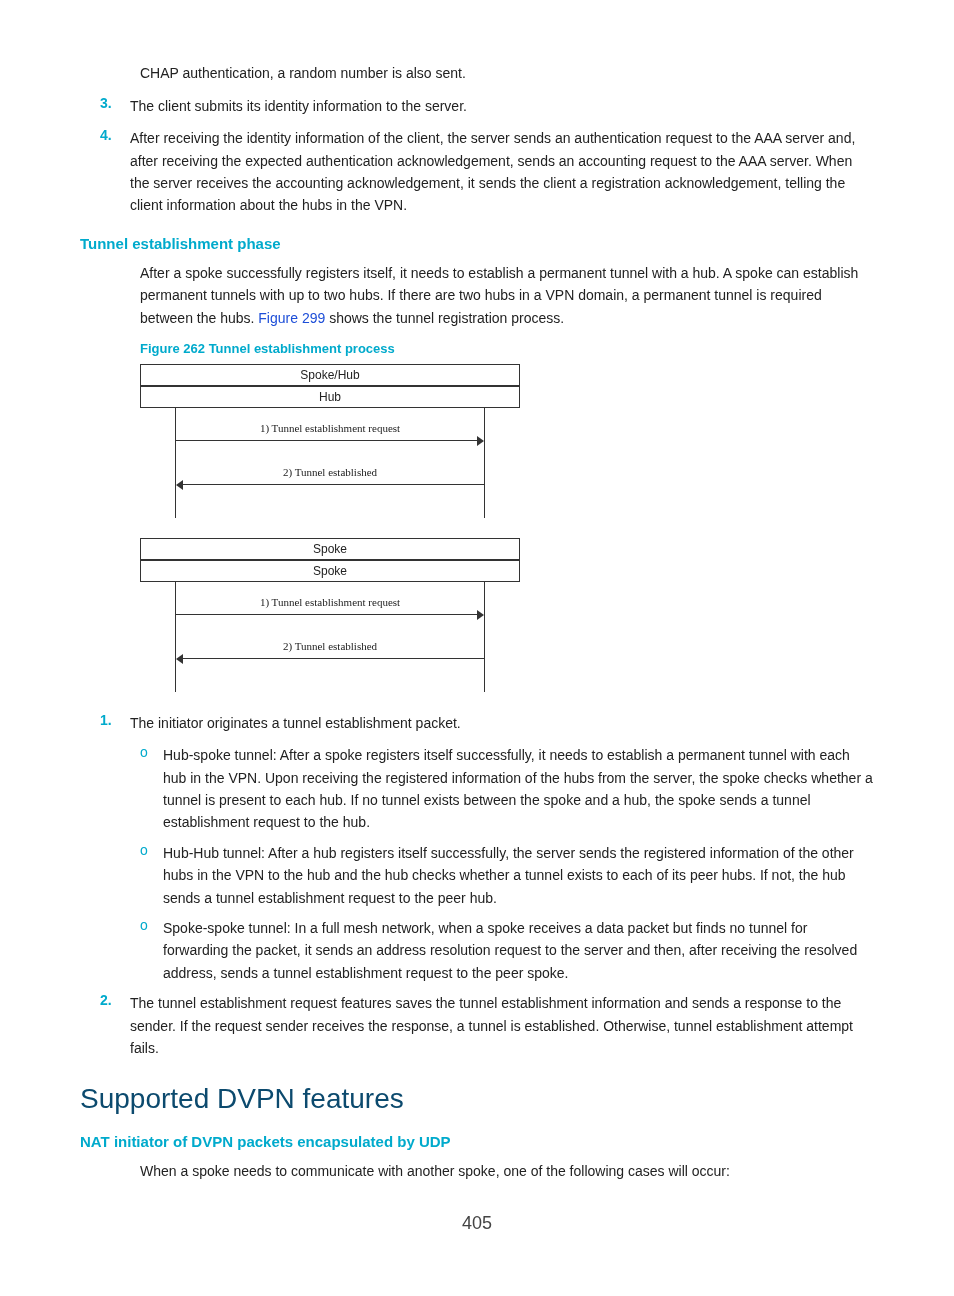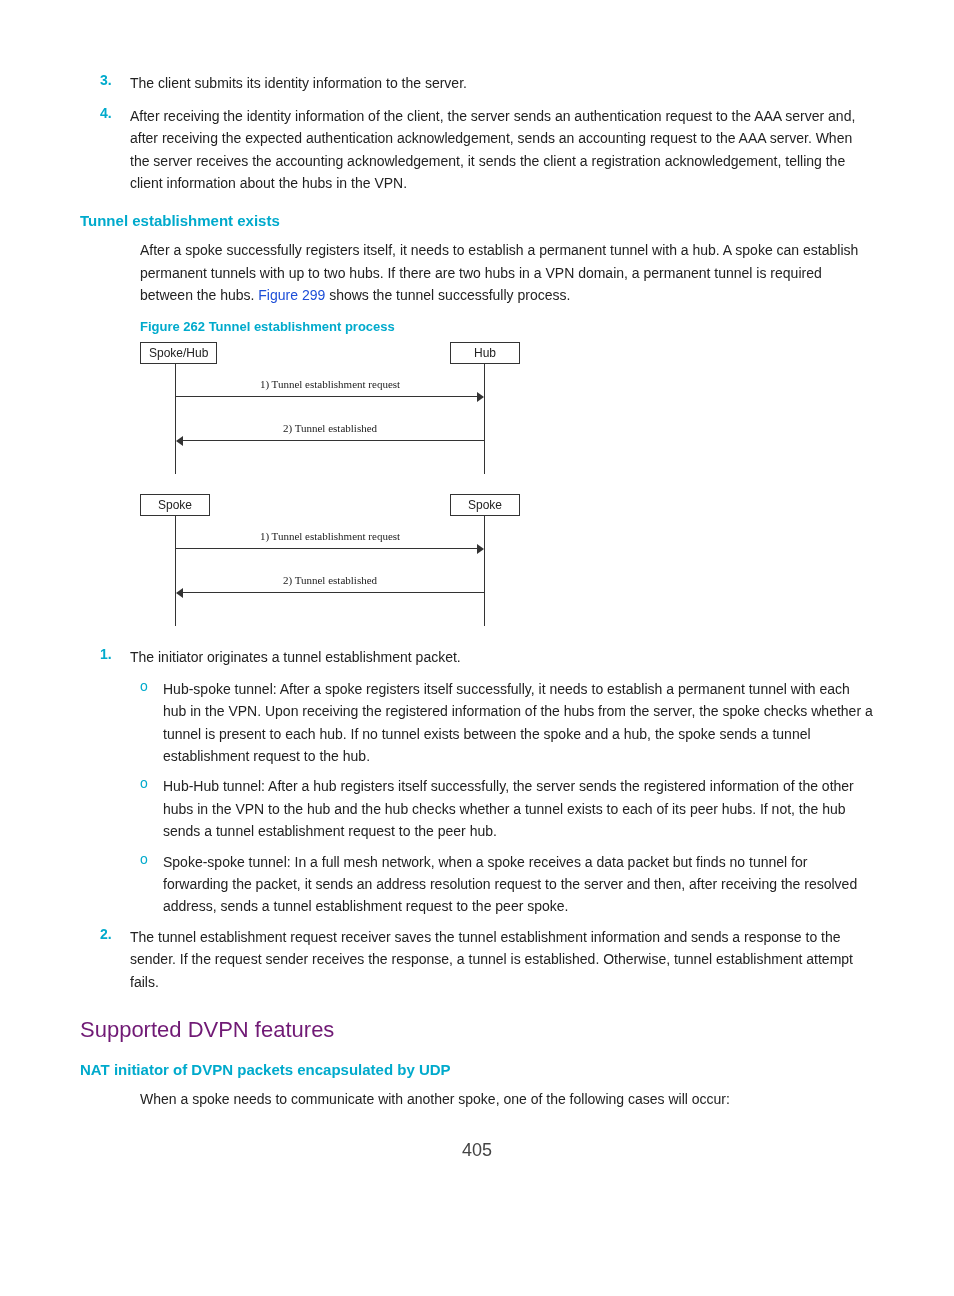--- a/index.html
+++ b/index.html
@@ -51,20 +51,21 @@
     }
     .seq-diagram {
       width: 380px;
       position: relative;
       font-size: 13px;
     }
     .seq-header {
       display: flex;
       justify-content: space-between;
       margin-bottom: 0;
+      flex-direction: column;
     }
     .seq-entity {
       border: 1px solid #333;
       background: #fff;
       padding: 3px 8px;
       font-size: 12px;
       white-space: nowrap;
       min-width: 70px;
       text-align: center;
     }
@@ -83,59 +84,60 @@
       margin-left: 60px;
       margin-right: 8px;
       font-size: 14px;
       min-width: 15px;
     }
     .sub-content {
       flex: 1;
       line-height: 1.6;
     }
     .main-heading {
-      color: #701a75;
-      font-size: 22px;
+      color: #0c4a6e;
+      font-size: 28px;
       font-weight: normal;
       margin: 24px 0 16px 0;
       border-bottom: none;
     }
     .page-number {
       text-align: center;
       margin-top: 30px;
       font-size: 18px;
       color: #444;
     }
     .link { color: #1d4ed8; }
     .blue-num { color: #00aacc; font-weight: bold; }
   </style>
 </head>
 <body>
 
 <div class="page">
 
   <div class="indent-text">
     <br>
+    <span>CHAP authentication, a random number is also sent.</span>
   </div>
 
   <div class="numbered-item">
     <span class="num blue-num">3.</span>
     <span class="content">The client submits its identity information to the server.</span>
   </div>
   <div class="numbered-item">
     <span class="num blue-num">4.</span>
     <span class="content">After receiving the identity information of the client, the server sends an authentication request to the AAA server and, after receiving the expected authentication acknowledgement, sends an accounting request to the AAA server. When the server receives the accounting acknowledgement, it sends the client a registration acknowledgement, telling the client information about the hubs in the VPN.</span>
   </div>
 
-  <div class="section-heading">Tunnel establishment exists</div>
+  <div class="section-heading">Tunnel establishment phase</div>
 
   <div class="indent-text">
     <span>After a spoke successfully registers itself, it needs to establish a permanent tunnel with a hub. A spoke can establish permanent tunnels with up to two hubs. If there are two hubs in a VPN domain, a permanent tunnel is required between the hubs.</span>
     <span class="link">Figure 299</span>
-    <span>shows the tunnel successfully process.</span>
+    <span>shows the tunnel registration process.</span>
   </div>
 
   <div class="figure-heading">Figure 262 Tunnel establishment process</div>
 
   <div class="diagram-container">
     <div class="seq-diagram">
       <div class="seq-header">
         <div class="seq-entity">Spoke/Hub</div>
         <div class="seq-entity">Hub</div>
       </div>
@@ -197,21 +199,21 @@
     <span class="sub-bullet">o</span>
     <span class="sub-content">Hub-Hub tunnel: After a hub registers itself successfully, the server sends the registered information of the other hubs in the VPN to the hub and the hub checks whether a tunnel exists to each of its peer hubs. If not, the hub sends a tunnel establishment request to the peer hub.</span>
   </div>
   <div class="sub-item">
     <span class="sub-bullet">o</span>
     <span class="sub-content">Spoke-spoke tunnel: In a full mesh network, when a spoke receives a data packet but finds no tunnel for forwarding the packet, it sends an address resolution request to the server and then, after receiving the resolved address, sends a tunnel establishment request to the peer spoke.</span>
   </div>
 
   <div class="numbered-item">
     <span class="num blue-num">2.</span>
-    <span class="content">The tunnel establishment request receiver saves the tunnel establishment information and sends a response to the sender. If the request sender receives the response, a tunnel is established. Otherwise, tunnel establishment attempt fails.</span>
+    <span class="content">The tunnel establishment request features saves the tunnel establishment information and sends a response to the sender. If the request sender receives the response, a tunnel is established. Otherwise, tunnel establishment attempt fails.</span>
   </div>
 
   <h2 class="main-heading">Supported DVPN features</h2>
 
   <div class="section-heading">NAT initiator of DVPN packets encapsulated by UDP</div>
 
   <div class="indent-text">When a spoke needs to communicate with another spoke, one of the following cases will occur:</div>
 
   <div class="page-number">405</div>
 </div>

